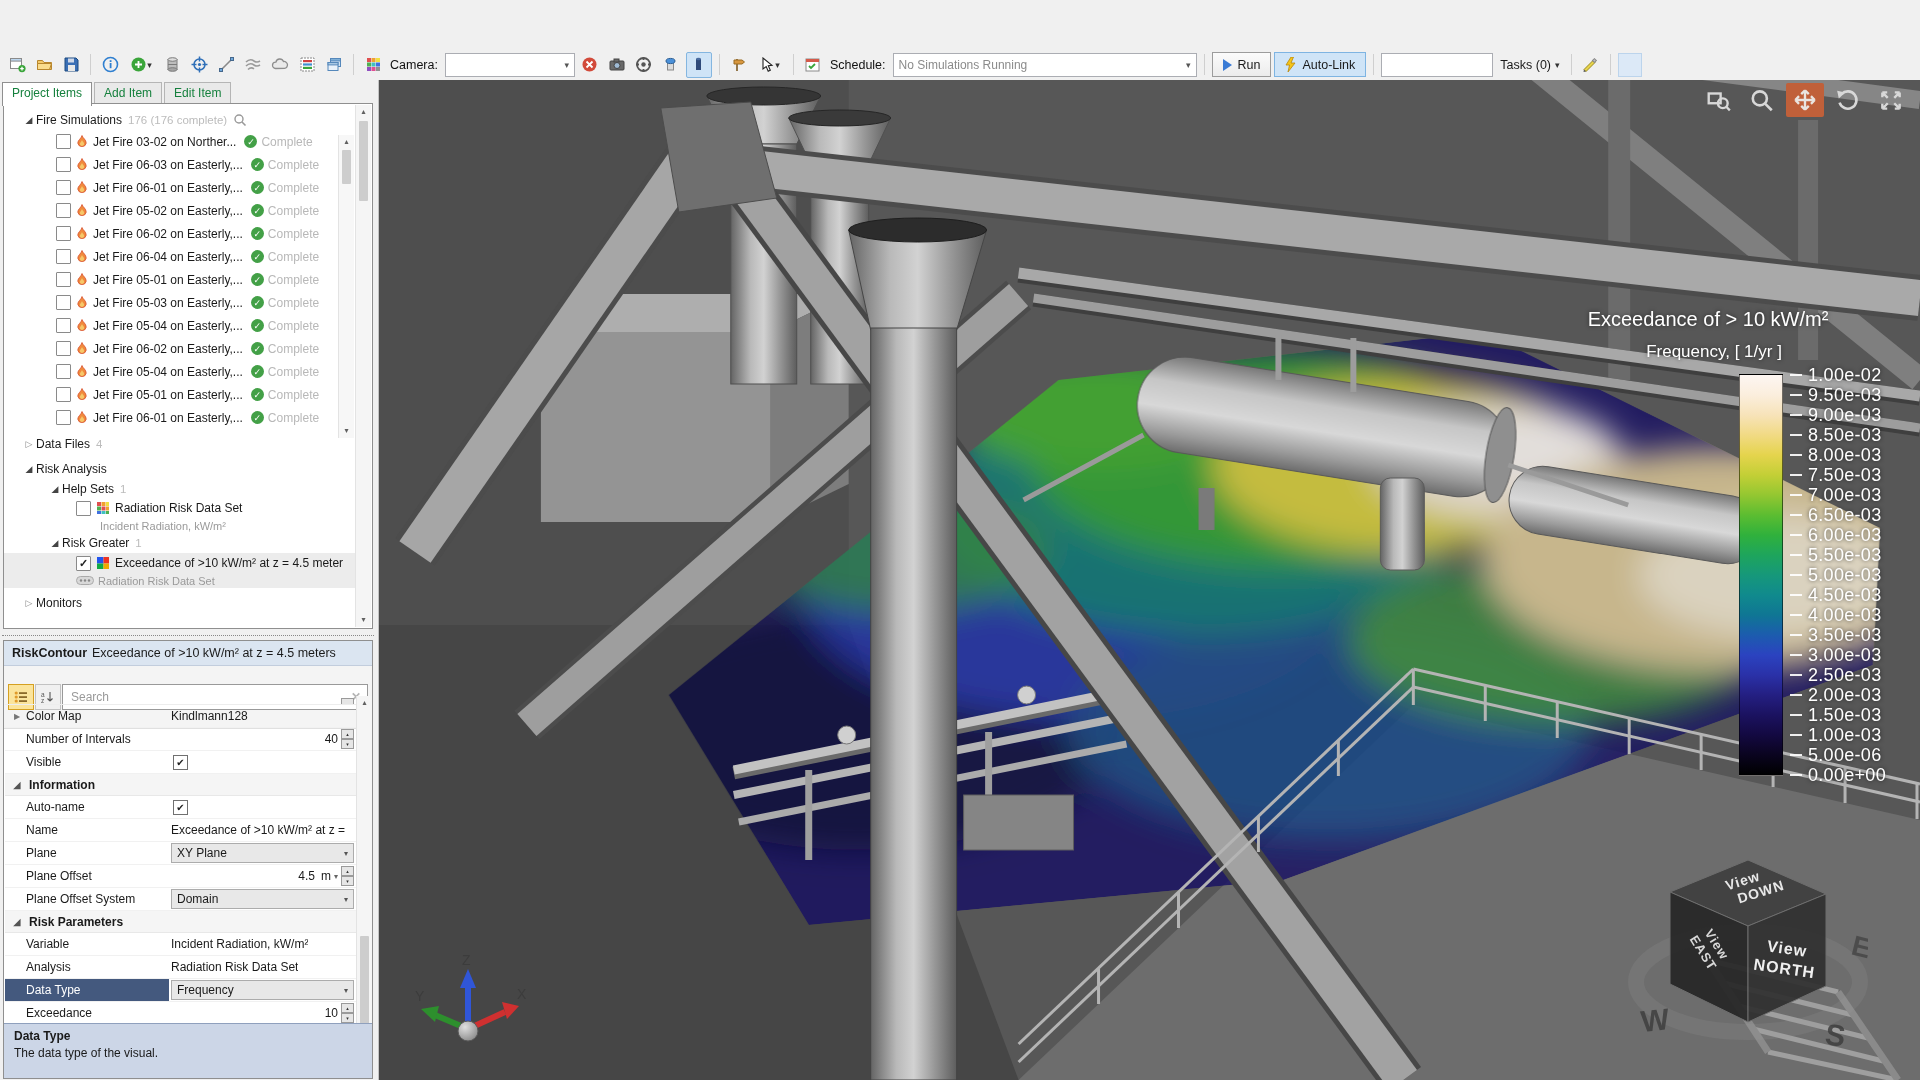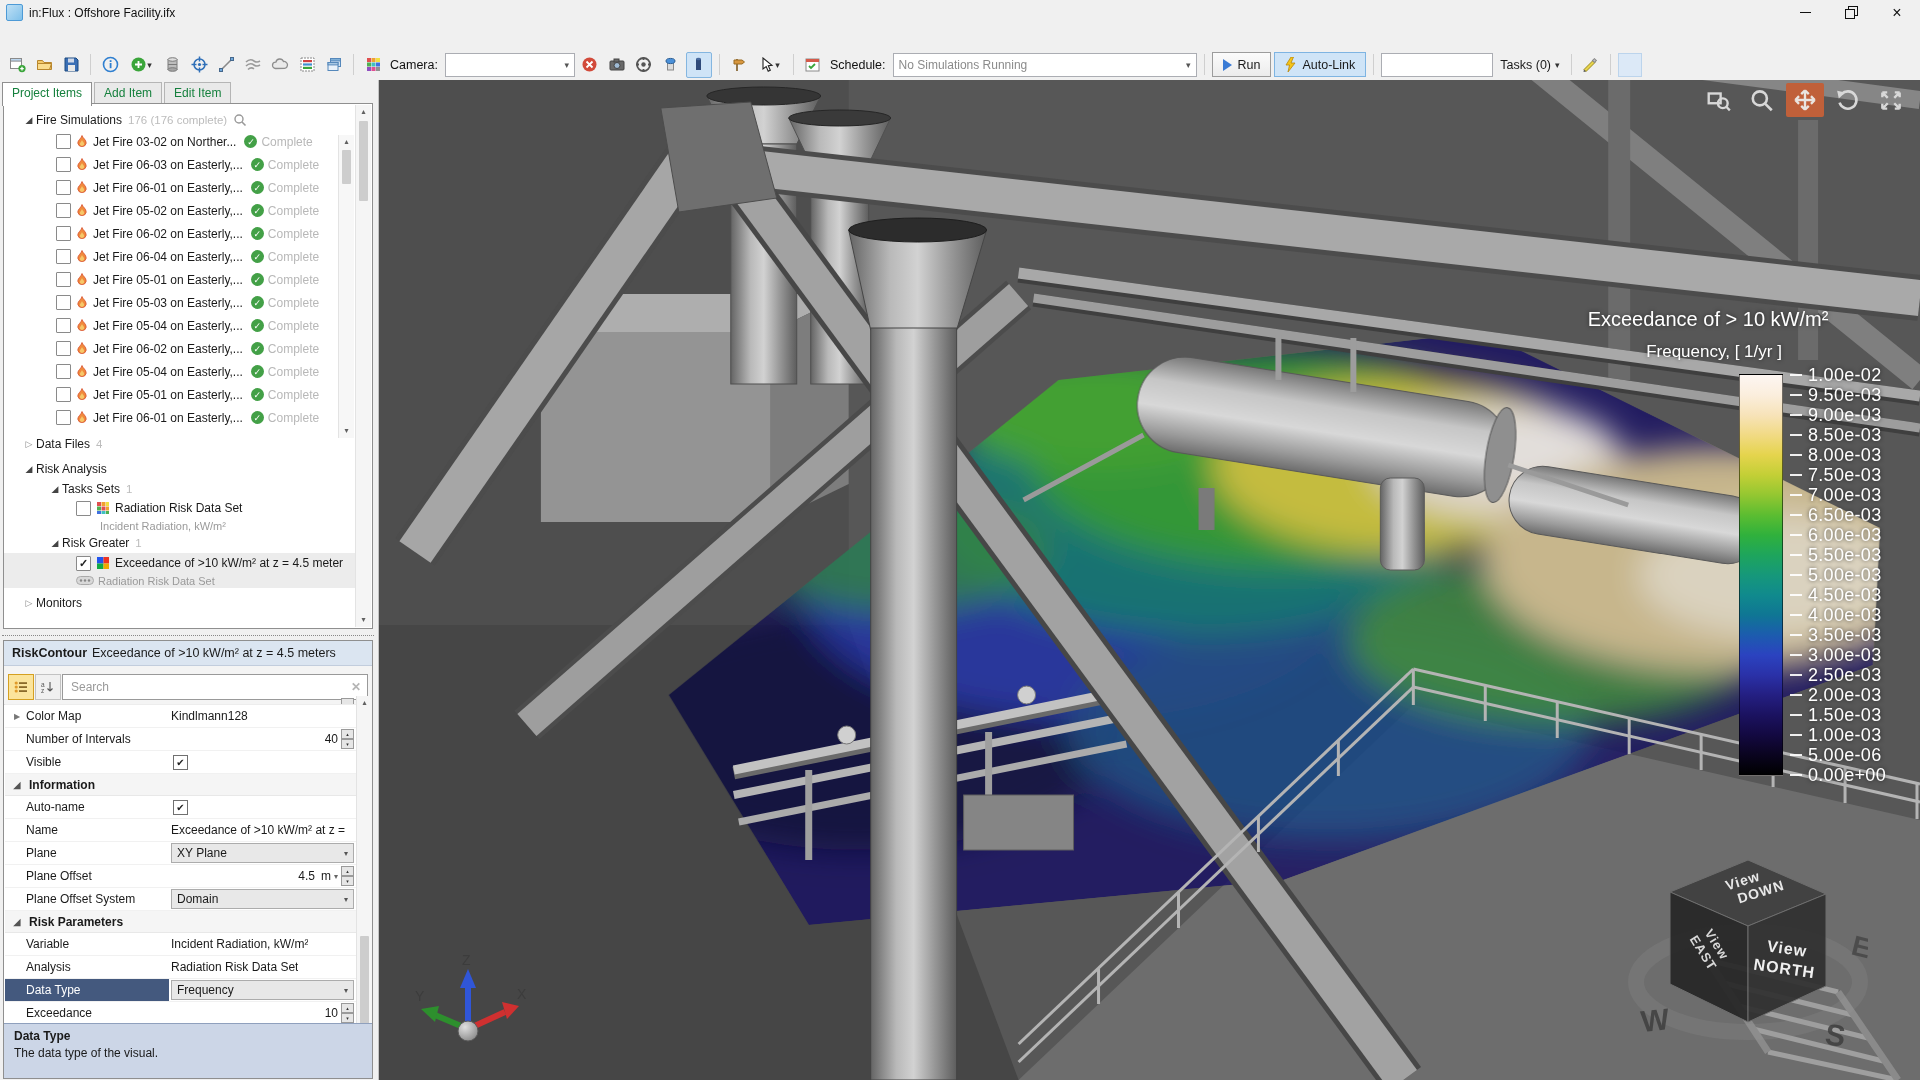--- a/index.html
+++ b/index.html
@@ -65,21 +65,21 @@
   .sb-arrow{font-size:8px;color:#606060;height:14px;line-height:14px;}
   .sb-thumb{width:9px;background:#cdcdcd;border-radius:1px;}
   .sb-track{flex:1;}
   .sb-outer{right:1px;top:1px;bottom:1px;width:15px;}
   .sb-inner{right:18px;top:31px;width:15px;height:303px;background:#f7f7f7;}
 
   
   .props-box{position:absolute;left:3px;top:560px;width:368px;height:437px;background:#fff;border:1px solid #8f8f8f;}
   .props-box::before{content:"";position:absolute;top:-6px;left:-2px;right:-2px;border-top:1px dotted #888;}
   .props-header{height:24px;background:#dbe5f1;border-bottom:1px solid #c2cddd;display:flex;align-items:center;padding-left:8px;font-size:12.5px;gap:5px;white-space:nowrap;overflow:hidden;}
-  .search-row{height:30px;display:flex;align-items:flex-end;padding:4px 4px;gap:1px;background:#f4f4f4;border-bottom:1px solid #e0e0e0;}
+  .search-row{height:30px;display:flex;align-items:center;padding:16px 4px;gap:1px;background:#f4f4f4;border-bottom:1px solid #e0e0e0;}
   .sbtn{width:24px;height:24px;border:1px solid #c2c2c2;background:#f0f0f0;display:flex;align-items:center;justify-content:center;flex:none;}
   .sbtn.active{background:#fbe49c;border-color:#d5a021;}
   .search{flex:1;height:24px;border:1px solid #999;background:#fff;display:flex;align-items:center;padding:0 6px;}
   .search input{border:none;outline:none;flex:1;font-size:12px;font-family:"Liberation Sans",sans-serif;color:#1a1a1a;background:transparent;}
   .search input::placeholder{color:#9a9a9a;}
   .search .x{color:#b5b5b5;font-size:12px;font-weight:bold;}
 
   .p-grid{position:absolute;left:1px;right:1px;top:55px;}
   .p-partial{height:8px;border-bottom:1px solid #ededed;margin-right:15px;position:relative;overflow:hidden;}
   .p-partial .spin{position:absolute;right:2px;top:2px;}
@@ -124,38 +124,20 @@
   .lg-txt{font-size:18px;text-shadow:0 0 4px rgba(0,0,0,.65);letter-spacing:.3px;}
 
   .viewcube{position:absolute;right:52px;bottom:28px;}
   .axis-triad{position:absolute;left:34px;bottom:34px;}
 </style>
 </head>
 <body>
 
 <div id="app">
 
-  <div class="titlebar">
-    <div class="app-icon"></div>
-    <span class="title-text">in:Flux : Offshore Facility.ifx</span>
-    <div class="win-btns">
-      <div class="win-btn">
-          <div class="min-glyph"></div>
-        </div>
-      <div class="win-btn">
-        <svg width="13" height="13" viewBox="0 0 13 13">
-            <rect x="3.5" y="0.5" width="9" height="9" fill="none" stroke="#111"></rect>
-            <rect x="0.5" y="3.5" width="9" height="9" fill="#f0f0f0" stroke="#111"></rect>
-          </svg>
-      </div>
-      <div class="win-btn">
-          <span class="close-glyph">×</span>
-        </div>
-    </div>
-  </div>
 
 
   <div class="toolbar">
     <div class="tb-btn">
       <svg width="17" height="17" viewBox="0 0 17 17">
           <rect x="1.5" y="2.5" width="11" height="10" fill="#fff" stroke="#8a8a8a"></rect>
           <rect x="1.5" y="2.5" width="11" height="2.6" fill="#bcd6ee" stroke="#8a8a8a"></rect>
           <circle cx="13" cy="12.6" r="3.6" fill="#3aa53a"></circle>
           <path d="M13 10.8 v3.6 M11.2 12.6 h3.6" stroke="#fff" stroke-width="1.3"></path>
         </svg>
@@ -513,21 +495,21 @@
           <span>Data Files</span>
           <span class="t-count">4</span>
         </div>
         <div class="t-gap"></div>
         <div class="t-row" style="padding-left:18px">
           <span class="exp">◢</span>
           <span>Risk Analysis</span>
         </div>
         <div class="t-row" style="padding-left:44px;height:19px">
           <span class="exp">◢</span>
-          <span>Tasks Sets</span>
+          <span>Help Sets</span>
           <span class="t-count">1</span>
         </div>
         <div class="t-row" style="padding-left:72px;height:20px">
           <span class="cb"></span>
           <svg class="mini-ic" viewBox="0 0 14 14">
               <rect x="1" y="1" width="4" height="4" fill="#e05050"></rect>
               <rect x="5.5" y="1" width="4" height="4" fill="#f0a030"></rect>
               <rect x="10" y="1" width="3" height="4" fill="#f0e040"></rect>
               <rect x="1" y="5.5" width="4" height="4" fill="#50b050"></rect>
               <rect x="5.5" y="5.5" width="4" height="4" fill="#e05050"></rect>

